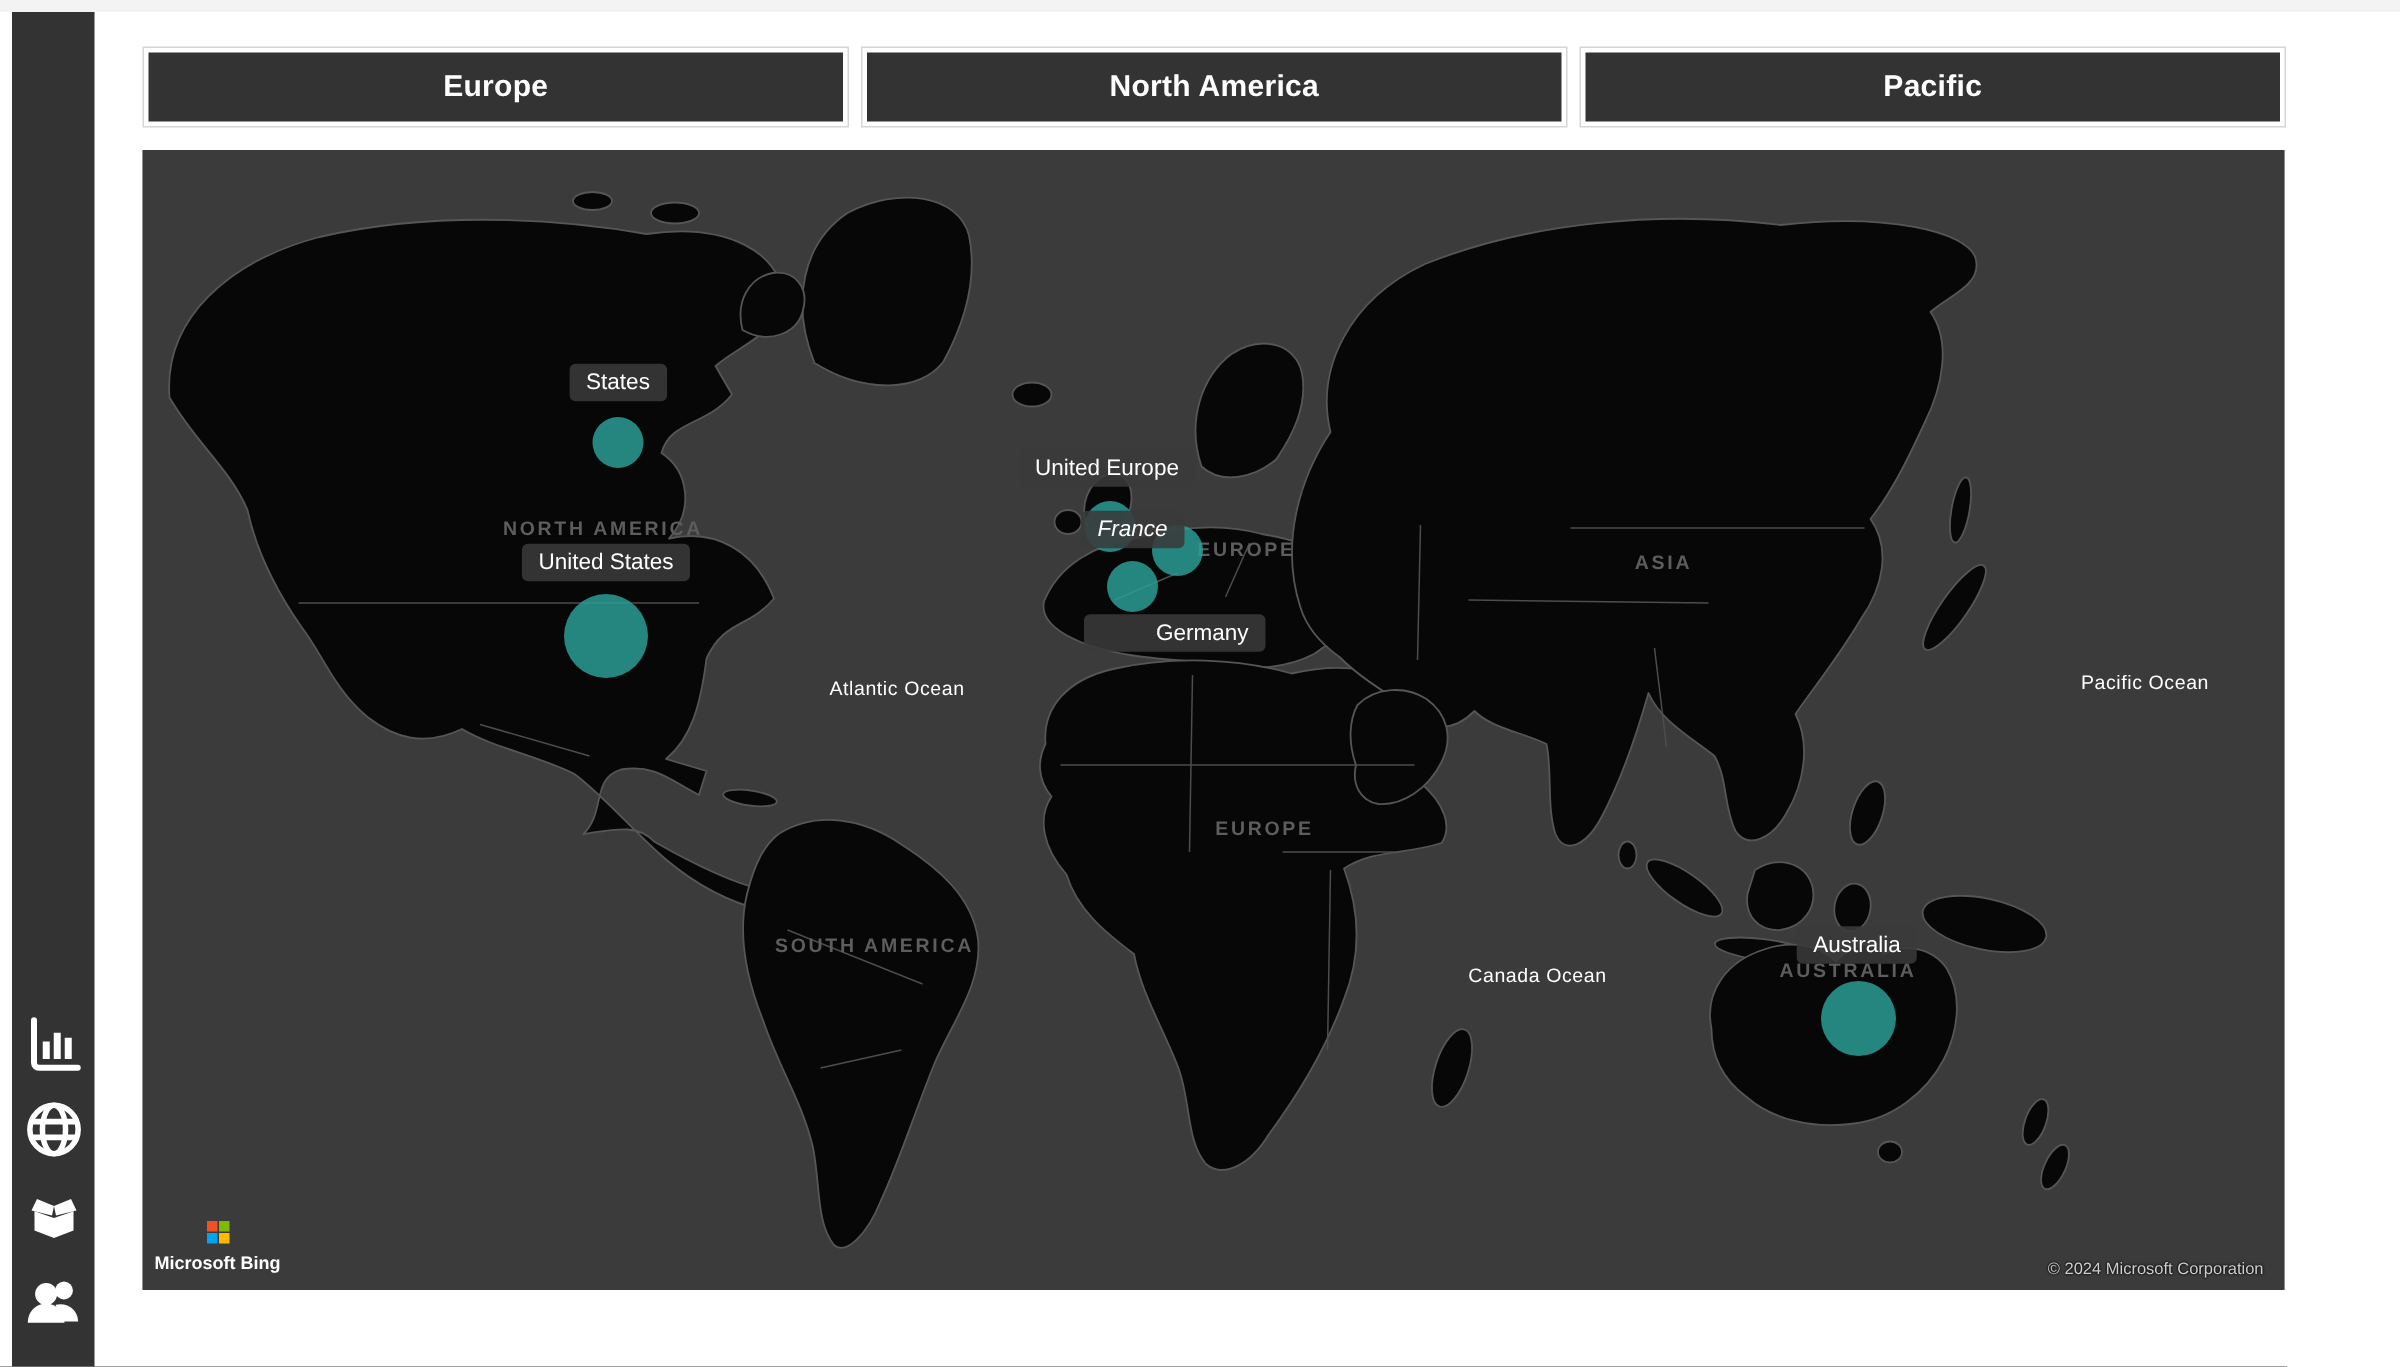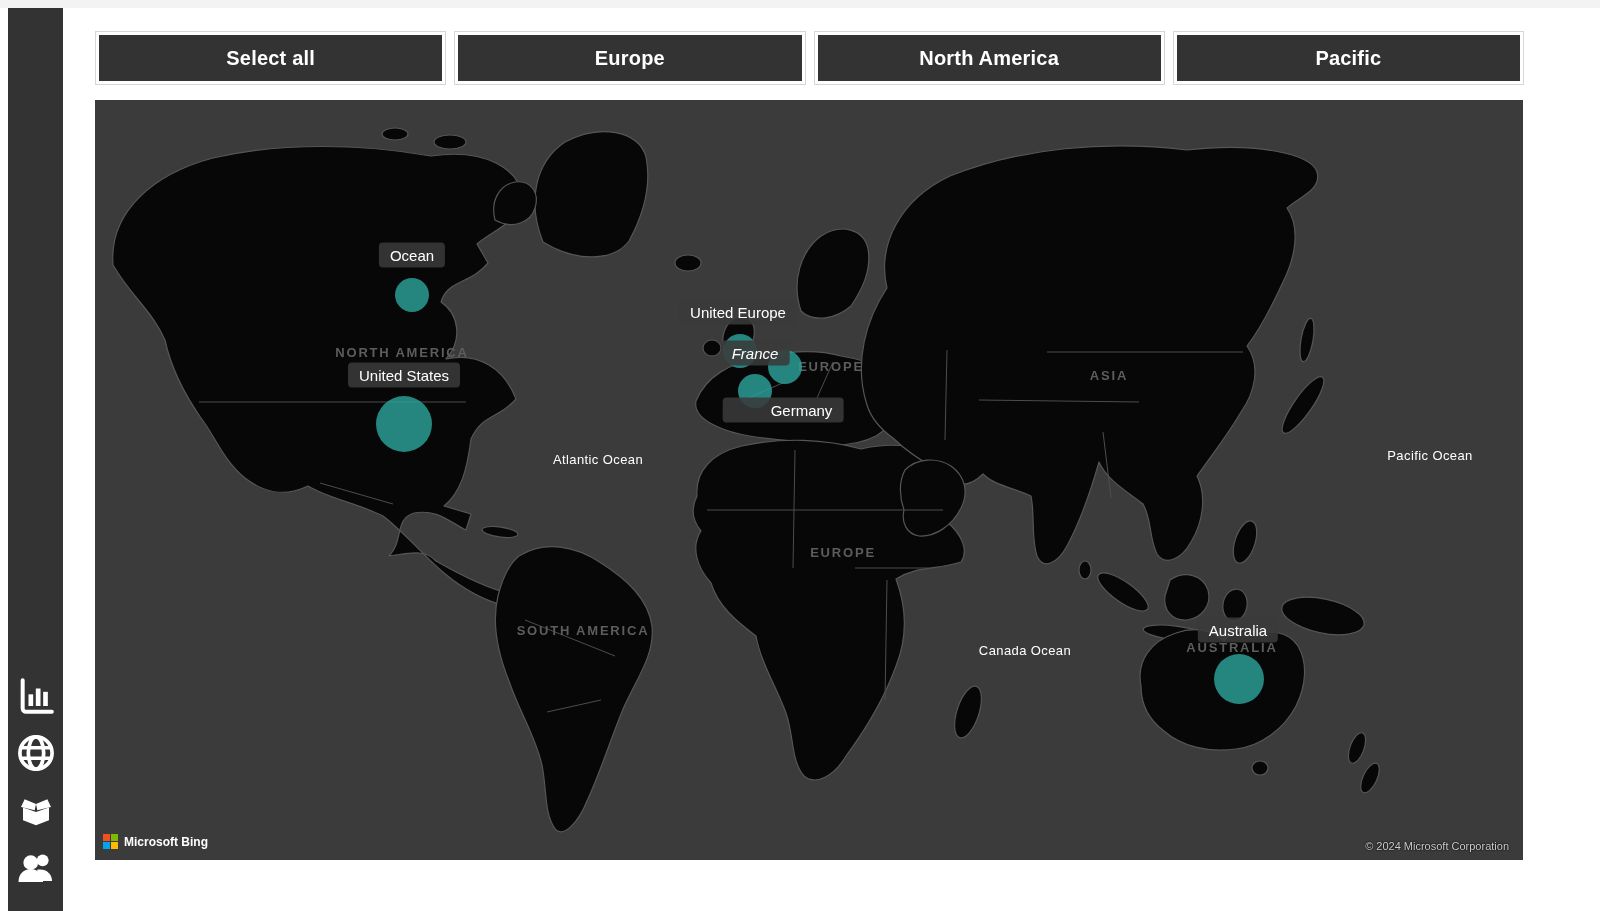--- a/index.html
+++ b/index.html
@@ -36,21 +36,21 @@
     position:absolute;transform:translate(-50%,-50%);z-index:2;
     color:#5d5d5d;font-size:13px;letter-spacing:1.8px;white-space:nowrap;font-weight:700;
   }
   .region-label.ocean{letter-spacing:.4px;color:#ffffff;font-weight:400;font-size:13px;}
   .bubble{position:absolute;border-radius:50%;z-index:3;opacity:.92;}
   .country-label{
     position:absolute;transform:translate(-50%,-50%);z-index:4;
     background:rgba(58,58,58,.88);color:#ffffff;font-size:15px;
     padding:4px 11px;border-radius:4px;white-space:nowrap;
   }
-  .bing{position:absolute;left:8px;bottom:11px;z-index:5;display:flex;align-items:center;gap:6px;}
+  .bing{position:absolute;left:8px;bottom:11px;z-index:5;display:flex;align-items:center;gap:6px;flex-direction:column;}
   .ms-logo{display:grid;grid-template-columns:7px 7px;grid-template-rows:7px 7px;gap:1px;}
   .ms-logo i{display:block;}
   .ms-logo i:nth-child(1){background:#f25022;}
   .ms-logo i:nth-child(2){background:#7fba00;}
   .ms-logo i:nth-child(3){background:#00a4ef;}
   .ms-logo i:nth-child(4){background:#ffb900;}
   .bing .label{color:#ffffff;font-size:12px;font-weight:700;}
   .copyright{
     position:absolute;right:14px;bottom:8px;z-index:5;
     color:#cfcfcf;font-size:11px;text-shadow:0 0 2px #000,0 0 1px #000;
@@ -89,23 +89,20 @@
     <svg width="42" height="42" viewBox="0 0 24 24">
       <circle cx="15.8" cy="8.2" r="3.4" fill="#fff"></circle>
       <path d="M12.6 13.6c4.6-1 8.4 1.8 8.6 6.4h-6.4" fill="#fff"></path>
       <circle cx="9" cy="9.5" r="4.2" fill="#fff"></circle>
       <path d="M2 20.5c0-4.4 3.1-7.3 7-7.3s7 2.9 7 7.3z" fill="#fff"></path>
     </svg>
   </div>
 </div>
 
 <div class="filters">
-  <div class="btn">
-    <div class="btn-inner">Select all</div>
-  </div>
   <div class="btn">
     <div class="btn-inner">Europe</div>
   </div>
   <div class="btn">
     <div class="btn-inner">North America</div>
   </div>
   <div class="btn">
     <div class="btn-inner">Pacific</div>
   </div>
 </div>
@@ -190,25 +187,25 @@
   <span class="region-label ocean" style="left: 930px; top: 550px;">Canada Ocean</span>
   <span class="region-label ocean" style="left: 1335px; top: 355px;">Pacific Ocean</span>
 
   <div class="bubble" style="left: 300px; top: 178px; height: 34px; width: 34px; background: rgba(43, 160, 153, 0.9);"></div>
   <div class="bubble" style="left: 281px; top: 296px; height: 56px; width: 56px; background: rgba(43, 160, 153, 0.9);"></div>
   <div class="bubble" style="left: 628px; top: 234px; height: 34px; width: 34px; background: rgba(43, 160, 153, 0.9);"></div>
   <div class="bubble" style="left: 643px; top: 274px; height: 34px; width: 34px; background: rgba(43, 160, 153, 0.9);"></div>
   <div class="bubble" style="left: 673px; top: 250px; height: 34px; width: 34px; background: rgba(43, 160, 153, 0.9);"></div>
   <div class="bubble" style="left: 1119px; top: 554px; height: 50px; width: 50px; background: rgba(43, 160, 153, 0.9);"></div>
 
-  <div class="country-label" style="left: 317px; top: 155px;">Ocean</div>
+  <div class="country-label" style="left: 317px; top: 155px;">States</div>
   <div class="country-label" style="left: 309px; top: 275px;">United States</div>
   <div class="country-label" style="left: 643px; top: 212px;">United Europe</div>
   <div class="country-label" style="left: 660px; top: 253px; font-style: italic;">France</div>
-  <div class="country-label" style="left: 688px; top: 310px; padding-left: 48px;">Germany</div>
+  <div class="country-label" style="left: 688px; top: 322px; padding-left: 48px;">Germany</div>
   <div class="country-label" style="left: 1143px; top: 530px;">Australia</div>
 
   <div class="bing">
     <div class="ms-logo">
         <i></i>
         <i></i>
         <i></i>
         <i></i>
       </div>
     <span class="label">Microsoft Bing</span>

